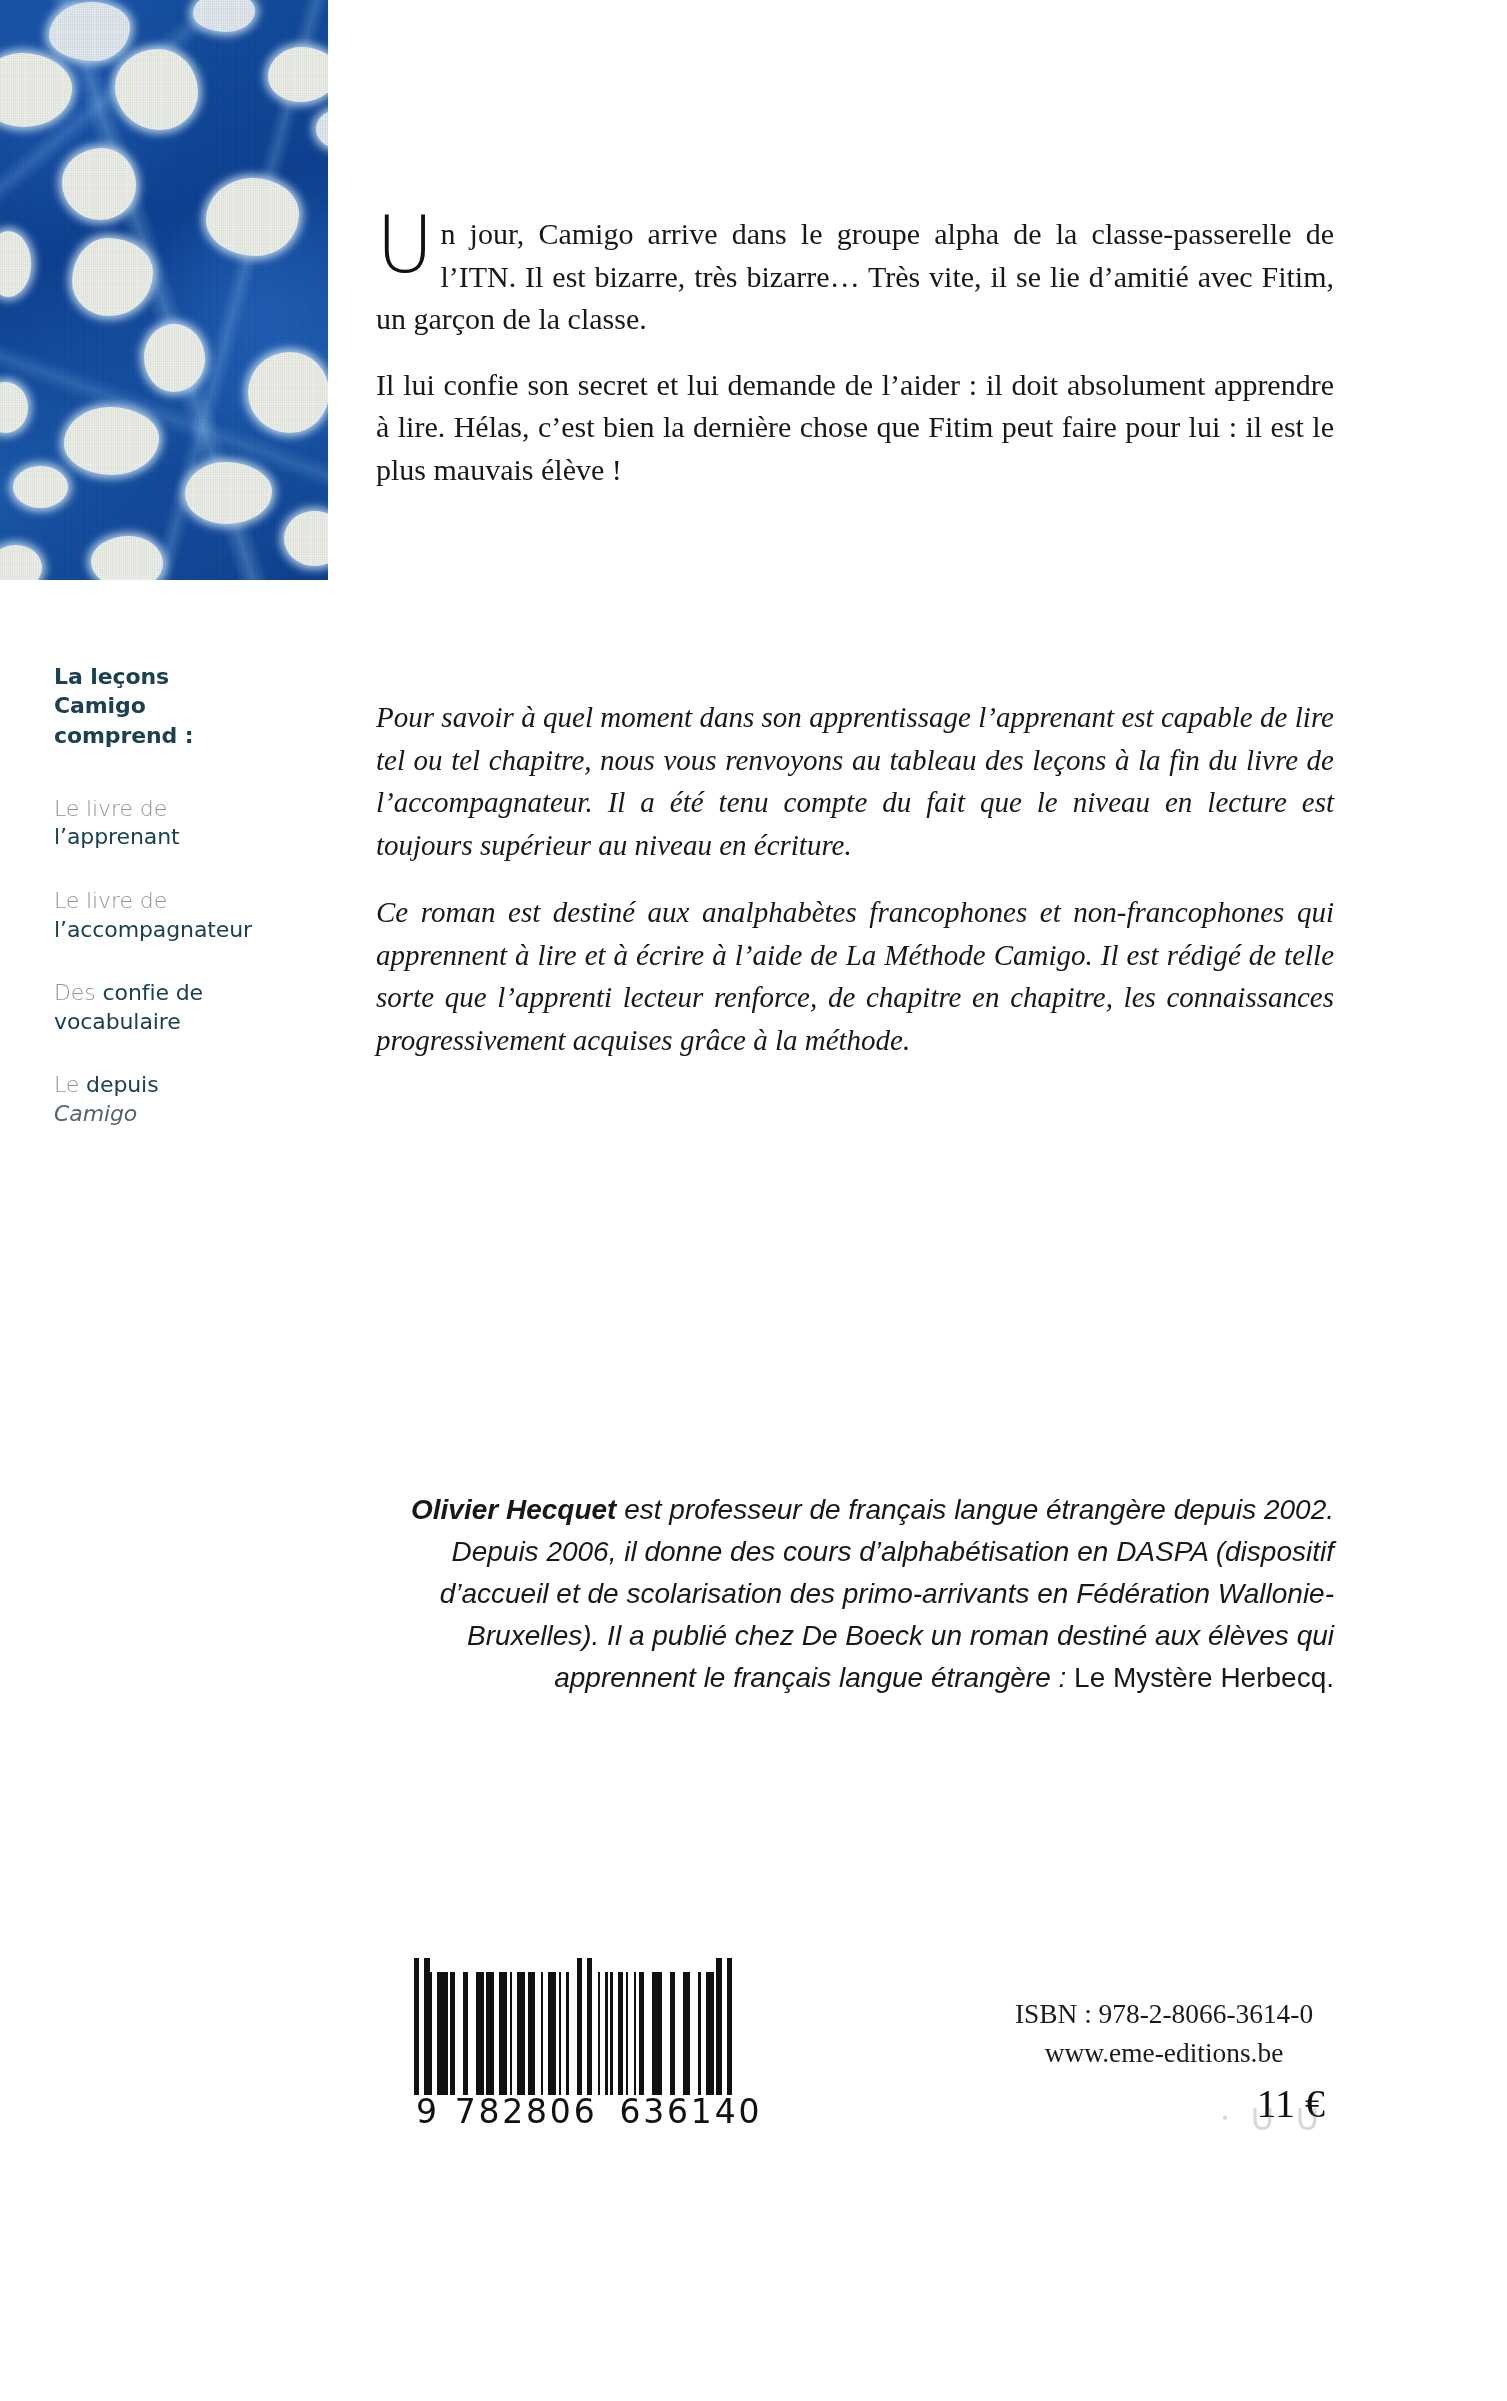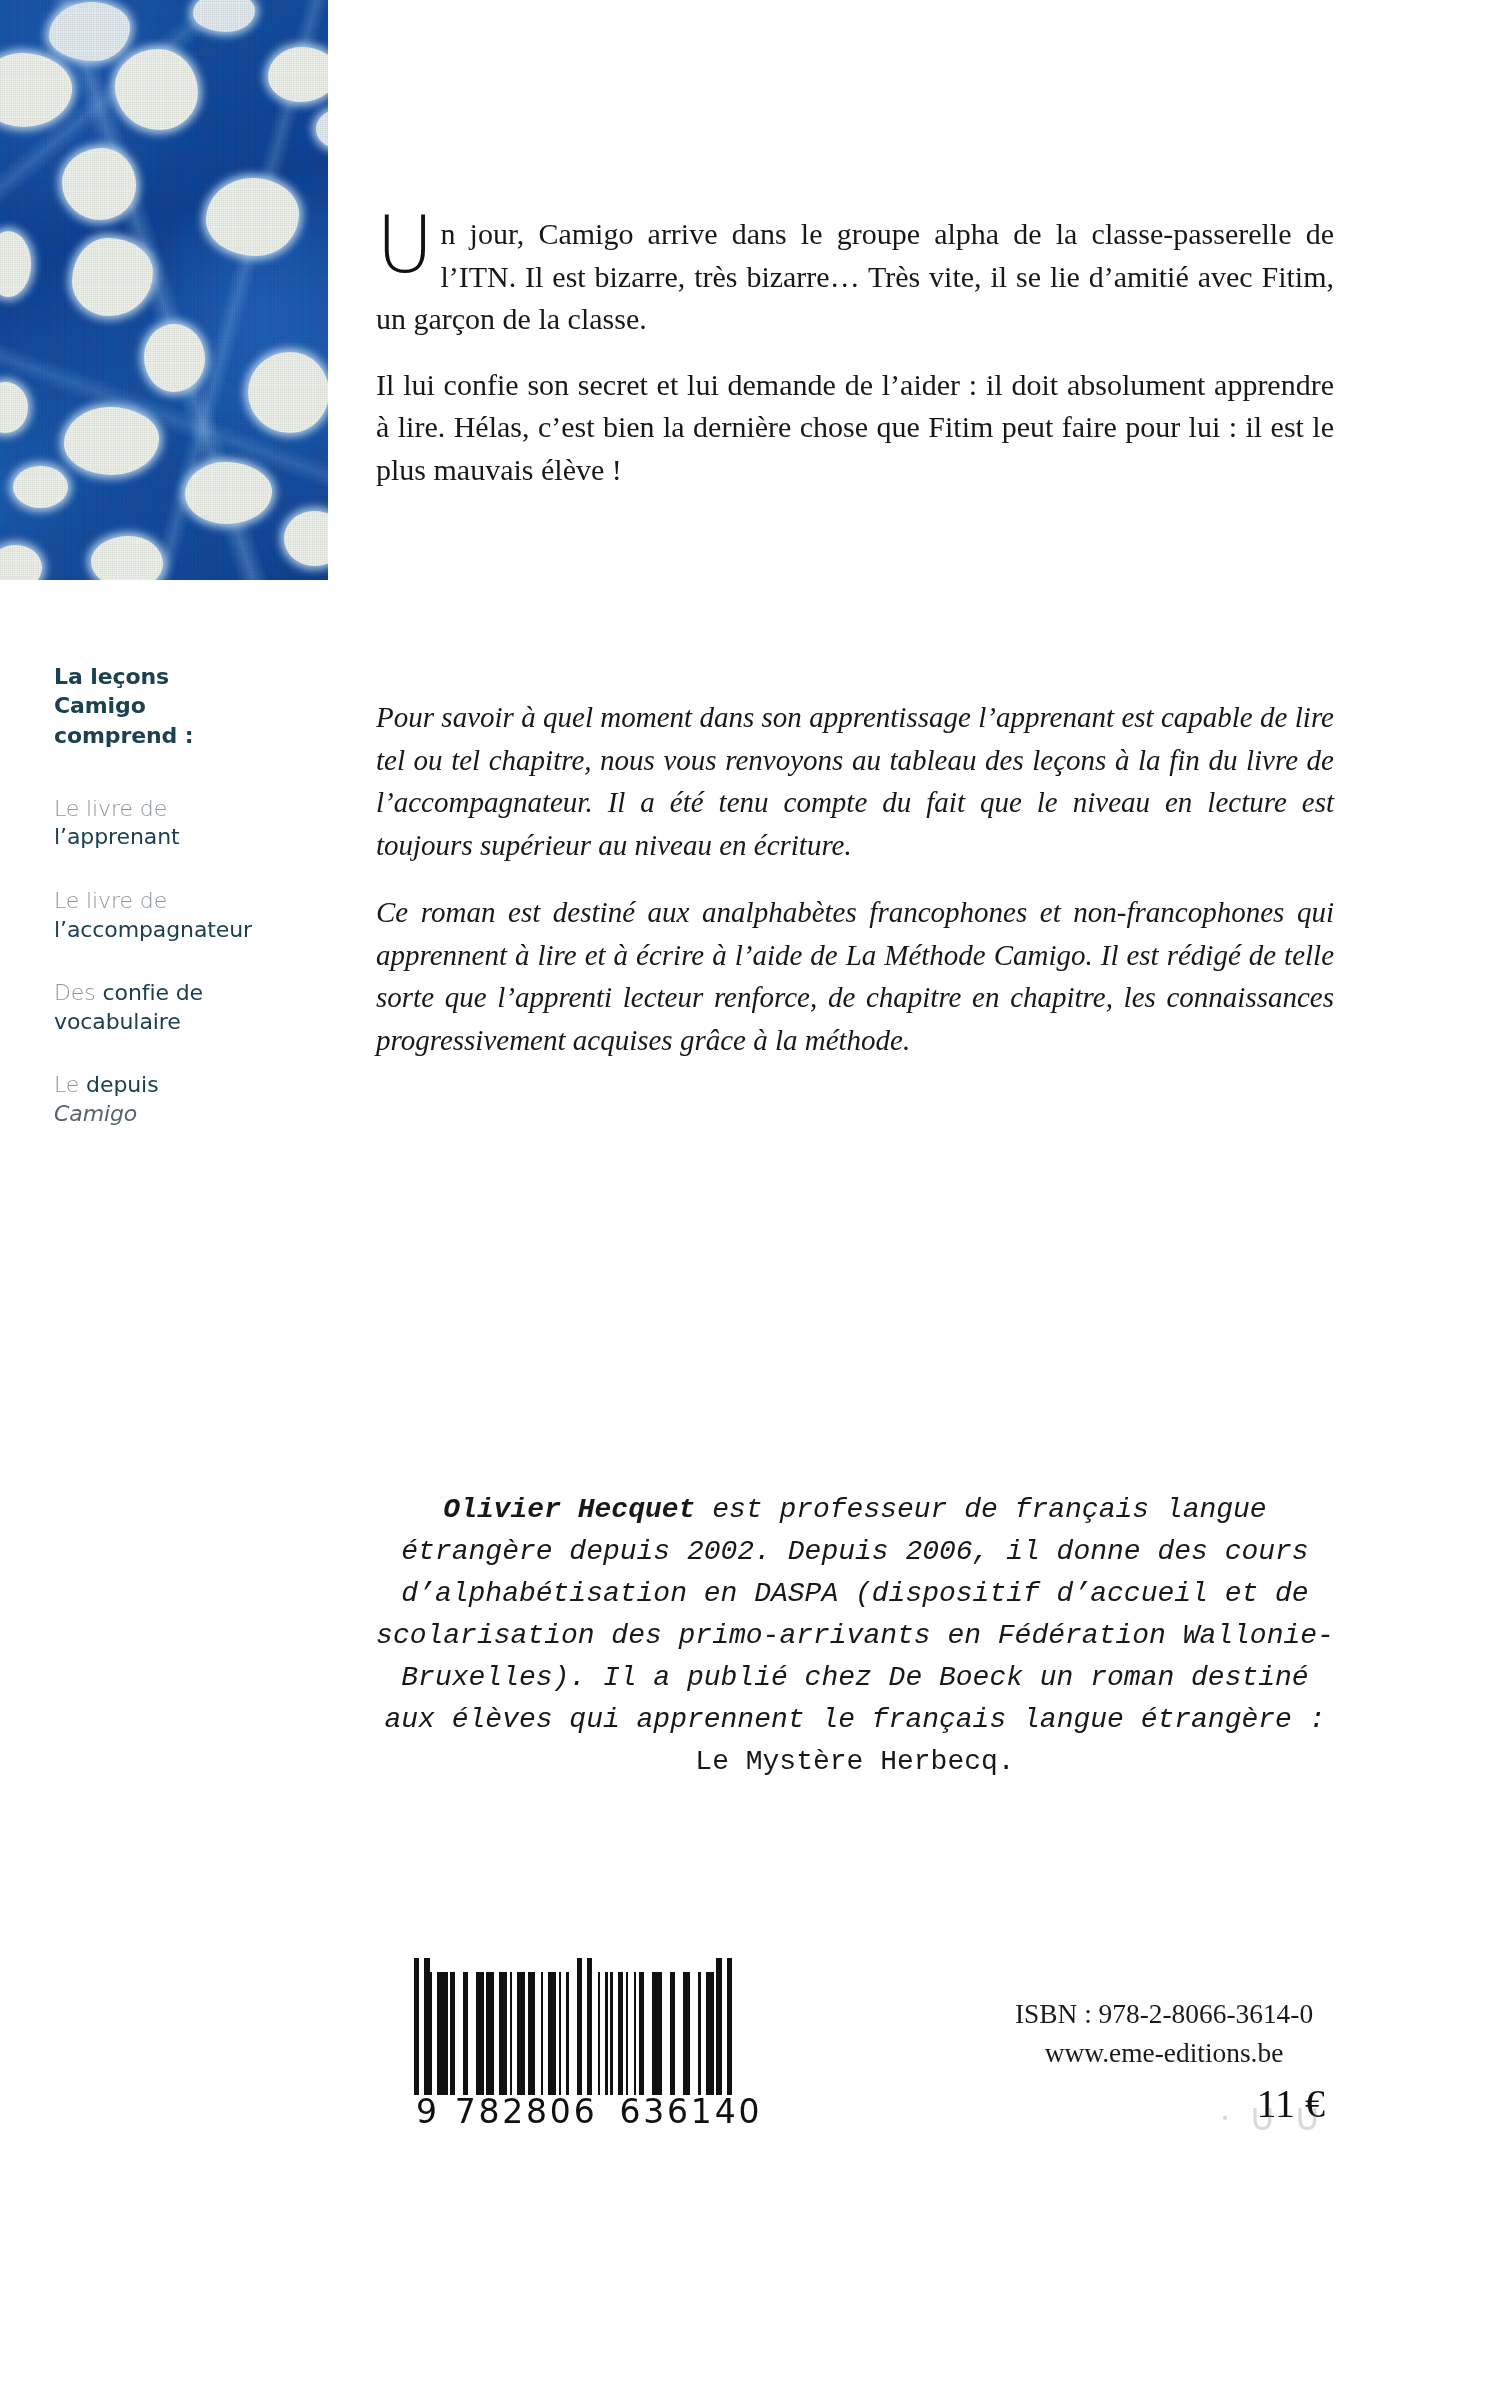--- a/index.html
+++ b/index.html
@@ -155,26 +155,26 @@
     margin: 0 0 24.6px 0;
   }
 
   #bio {
     position: absolute;
     top: 1489px;
     left: 0;
     width: 958px;
   }
   .bio-p {
-    font-family: Liberation Mono, monospace;
+    font-family: Liberation Sans, sans-serif;
     font-style: italic;
     font-size: 28px;
     line-height: 1.50;
     color: #181818;
-    text-align: center;
+    text-align: right;
     margin: 0;
   }
   .bio-p .author {
     font-weight: bold;
     font-style: italic;
   }
   .bio-p .upright {
     font-style: normal;
   }
 

